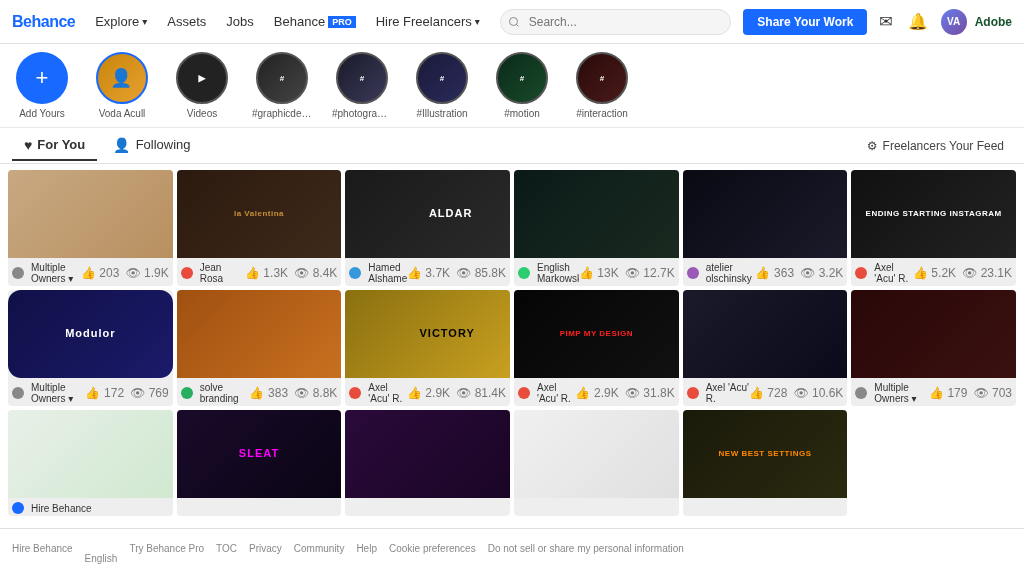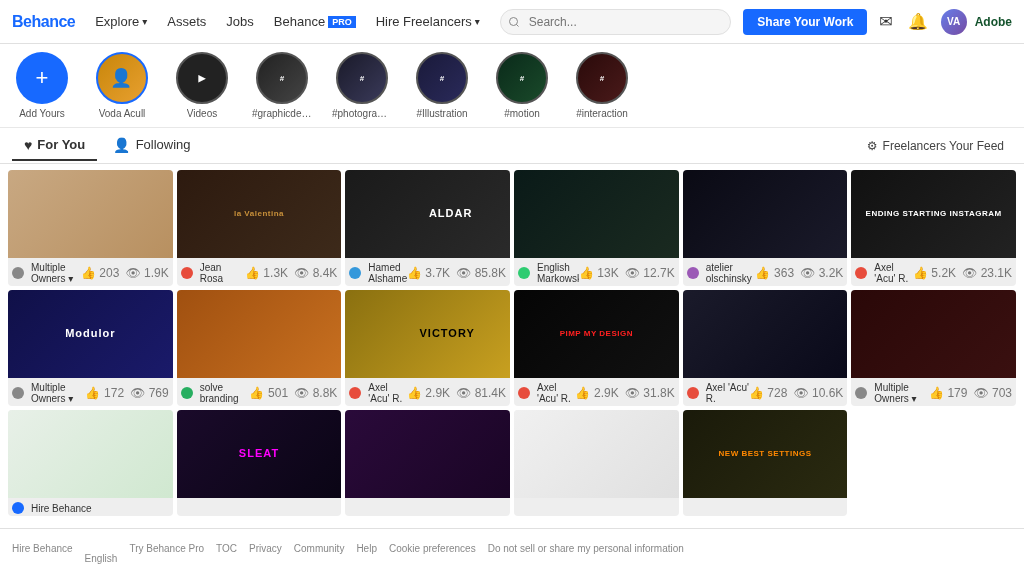--- a/index.html
+++ b/index.html
@@ -262,41 +262,41 @@
           <span>Axel 'Acu' R.</span>
         </div>
         <div class="grid-item-stats">
           <span>👍 5.2K</span>
           <span>👁 23.1K</span>
         </div>
       </div>
     </div>
     <div class="grid-item">
       <div class="new-badge">NEW</div>
-      <div class="thumb" style="background: linear-gradient(135deg, rgb(16, 16, 72), rgb(26, 26, 106)); color: rgb(255, 255, 255); font-size: 11px; font-weight: 900; text-align: center; letter-spacing: 1px; line-height: 1.2;">Modulor</div>
+      <div class="thumb" style="background: linear-gradient(135deg, rgb(16, 16, 72), rgb(26, 26, 106)); color: rgb(255, 255, 255); font-size: 11px; font-weight: 900; text-align: center; letter-spacing: 1px; line-height: 1.2; border-radius: 13px;">Modulor</div>
       <div class="grid-item-info">
         <div class="grid-item-author">
           <div class="author-dot" style="background: rgb(136, 136, 136);"></div>
           <span>Multiple Owners<span> ▾</span></span>
         </div>
         <div class="grid-item-stats">
           <span>👍 172</span>
           <span>👁 769</span>
         </div>
       </div>
     </div>
     <div class="grid-item">
       <div class="thumb" style="background: linear-gradient(135deg, rgb(160, 80, 16), rgb(200, 112, 32)); color: rgb(255, 255, 255); font-size: 11px; font-weight: 900; text-align: center; letter-spacing: 1px; line-height: 1.2;"></div>
       <div class="grid-item-info">
         <div class="grid-item-author">
           <div class="author-dot" style="background: rgb(39, 174, 96);"></div>
           <span>solve branding</span>
         </div>
         <div class="grid-item-stats">
-          <span>👍 501</span>
+          <span>👍 383</span>
           <span>👁 8.8K</span>
         </div>
       </div>
     </div>
     <div class="grid-item">
       <div class="thumb" style="background: linear-gradient(135deg, rgb(138, 112, 16), rgb(200, 160, 32)); color: rgb(0, 0, 0); font-size: 11px; font-weight: 900; text-align: center; letter-spacing: 1px; line-height: 1.2; padding-left: 39px;">VICTORY</div>
       <div class="grid-item-info">
         <div class="grid-item-author">
           <div class="author-dot" style="background: rgb(231, 76, 60);"></div>
           <span>Axel 'Acu' R.</span>

